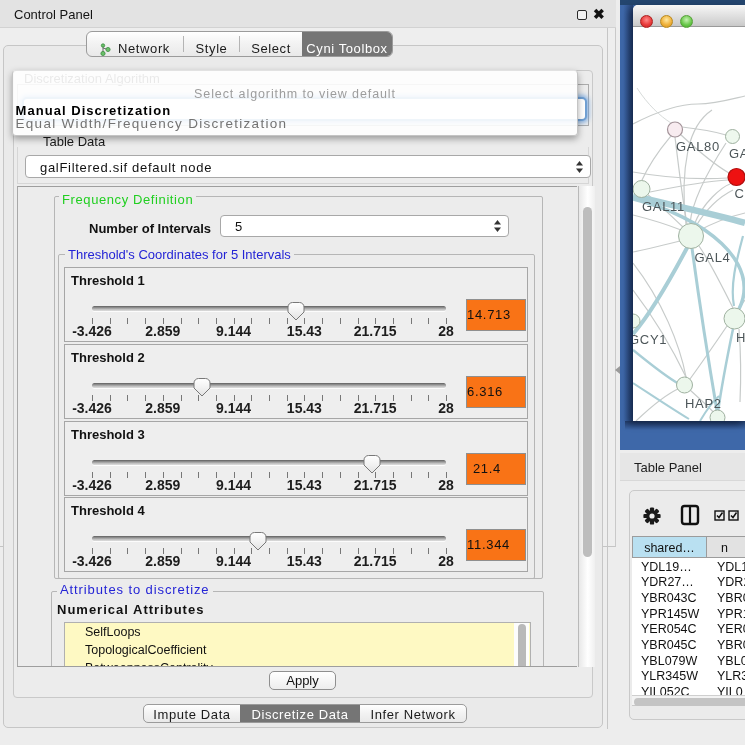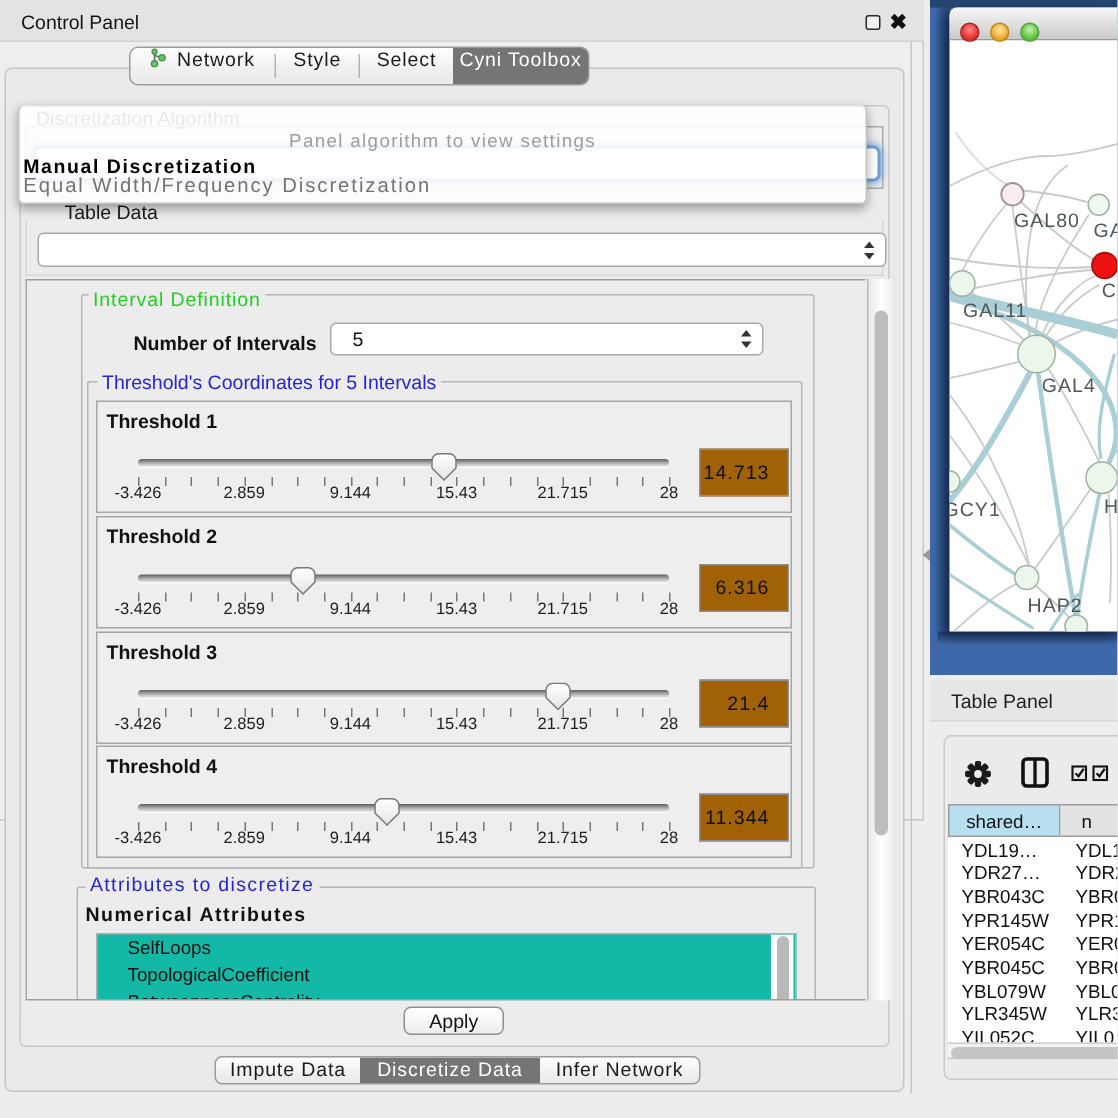--- a/index.html
+++ b/index.html
@@ -17,21 +17,21 @@
   border:1.6px solid #2b2b2b; border-radius:2px; background:#f2f2f2; }
 #btn-close { position:absolute; left:593px; top:6px; font-size:14px; font-weight:bold; color:#111; }
 
 #outer-panel { position:absolute; left:3px; top:45px; width:600px; height:683px;
   background:#eaeaea; border:1px solid #c6c6c6; border-radius:5px; }
 
 
 .tabbar { position:absolute; display:flex; align-items:stretch; height:26px;
   background:linear-gradient(#ffffff,#f3f3f3 45%,#e9e9e9); border:1px solid #9b9b9b;
   border-radius:6px; overflow:hidden; font-size:13px; letter-spacing:0.6px; color:#1a1a1a; }
-.tabbar .seg { display:flex; align-items:flex-start; justify-content:center; white-space:nowrap; }
+.tabbar .seg { display:flex; align-items:flex-end; justify-content:center; white-space:nowrap; }
 .tabbar .sep { width:1px; background:#b4b4b4; margin:4px 0; }
 .tabbar .sel { background:#757575; color:#fff; }
 #tabs-top { left:86px; top:31px; }
 #tabs-bottom { left:143px; top:704px; height:19px; border-radius:5px; }
 
 #inner-panel { position:absolute; left:13px; top:70px; width:580px; height:628px;
   background:#ececec; border:1px solid #c9c9c9; border-radius:4px; }
 
 
 #disc-group { position:absolute; left:17px; top:84px; width:572px; height:42px;
@@ -64,31 +64,31 @@
 #lbl-noi { position:absolute; left:71px; top:34px; font-size:13px; font-weight:bold; color:#111; }
 #g-thresh { left:40px; top:67px; width:477px; height:325px; }
 #t-thresh { left:47px; top:60px; color:#2424d6; }
 
 .tbox { position:absolute; left:46px; width:464px; height:75px; background:#eeeeee;
   border:1px solid #a6a6a6; }
 .tbox .tl { position:absolute; left:6px; top:5px; font-size:13px; font-weight:bold; color:#111; }
 .track { position:absolute; left:27px; top:38px; width:354px; height:5px; border-radius:2.5px;
   background:linear-gradient(#5e5e5e,#9a9a9a 40%,#c9c9c9 75%,#dedede); box-shadow:0 1px 0 rgba(255,255,255,0.8); }
 .tick { position:absolute; width:1px; height:6px; background:#777; top:50px; }
-.slbl { position:absolute; top:55px; font-size:11px; font-weight:normal; color:#1d1d1d;
+.slbl { position:absolute; top:55px; font-size:14px; font-weight:bold; color:#1d1d1d;
   width:48px; text-align:center; margin-left:-24px; }
 .thumb { position:absolute; top:33.5px; width:18px; height:19px; }
-.vbox { position:absolute; left:401px; top:31px; width:60px; height:32px; background:#a16207;
+.vbox { position:absolute; left:401px; top:31px; width:60px; height:32px; background:#f97316;
   border:1px solid #8f8f8f; font-size:13px; color:#111; text-align:right;
-  line-height:30px; padding-right:12px; letter-spacing:0.7px; }
+  line-height:30px; padding-right:24px; letter-spacing:0.7px; }
 
 #g-attr { left:33px; top:404px; width:493px; height:120px; }
 #t-attr { left:39px; top:395px; color:#2424d6; letter-spacing:0.9px; }
 #lbl-numattr { position:absolute; left:39px; top:415px; font-size:13px; font-weight:bold; color:#111; letter-spacing:1px; }
-#attr-list { position:absolute; left:46px; top:435px; width:467px; height:46px; background:#14b8a6;
+#attr-list { position:absolute; left:46px; top:435px; width:467px; height:46px; background:#fef9c3;
   border:1px solid #b0b0b0; font-size:12.5px; color:#111; overflow:hidden; }
 #attr-list .li { padding:2px 0 2px 20px; }
 #attr-sb { position:absolute; right:1px; top:0; width:15px; height:46px; background:#fdfdfd; }
 #attr-sb .th { position:absolute; left:4px; top:1px; width:8px; height:60px;
   background:#b9b9b9; border-radius:4px; }
 
 #vp-scroll { position:absolute; left:578px; top:186px; width:17px; height:481px;
   background:linear-gradient(90deg,#e8e8e8,#ffffff 55%,#efefef); border-left:1px solid #b9b9b9; }
 #vp-scroll .th { position:absolute; left:4px; top:21px; width:9px; height:350px;
   background:#bdbdbd; border-radius:4.5px; }
@@ -160,29 +160,30 @@
     <div style="position:absolute;left:612px;top:366px;width:0;height:0;border-top:4px solid transparent;border-bottom:4px solid transparent;border-right:5px solid #9a9a9a;margin-left:3px;"></div>
     <div id="inner-panel"></div>
 
     <div id="disc-title">Discretization Algorithm</div>
     <div id="disc-group"></div>
     <div id="alg-combo"></div>
 
     <div id="td-label">Table Data</div>
     <div id="td-group"></div>
     <div class="combo" id="combo-gal">
+        <span class="cv" style="letter-spacing:0.7px">galFiltered.sif default node</span>
       <svg class="ar" width="9" height="14" viewBox="0 0 9 14">
         <path d="M4.5,1 L8,5.4 L1,5.4 Z" fill="#333"></path>
         <path d="M4.5,13 L8,8.6 L1,8.6 Z" fill="#333"></path>
       </svg>
     </div>
 
     <div id="viewport">
       <div class="groupbox" id="g-interval"></div>
-      <div class="gtitle" id="t-interval">Interval Definition</div>
+      <div class="gtitle" id="t-interval">Frequency Definition</div>
       <div id="lbl-noi">Number of Intervals</div>
 
       <div class="groupbox" id="g-thresh"></div>
       <div class="gtitle" id="t-thresh">Threshold's Coordinates for 5 Intervals</div>
 
       <div class="tbox" style="top:80.0px">
           <div class="tl">Threshold 1</div>
           <div class="track"></div>
           <div class="tick" style="left:27.0px"></div>
           <div class="tick" style="left:44.7px"></div>
@@ -389,21 +390,21 @@
       <div class="seg sel" style="width:90px">Cyni Toolbox</div>
     </div>
 
     <div class="tabbar" id="tabs-bottom">
       <div class="seg" style="width:96px">Impute Data</div>
       <div class="seg sel" style="width:120px">Discretize Data</div>
       <div class="seg" style="width:106px">Infer Network</div>
     </div>
 
     <div id="popup">
-      <div class="i1">Panel algorithm to view settings</div>
+      <div class="i1">Select algorithm to view default</div>
       <div class="i2">Manual Discretization</div>
       <div class="i3">Equal Width/Frequency Discretization</div>
     </div>
   </div>
 
   <div id="desktop-blue"></div>
   <div style="position:absolute;left:620px;top:0;width:13px;height:421px;background:linear-gradient(90deg,rgba(15,30,60,0) 25%,rgba(15,30,60,0.45));"></div>
   <div style="position:absolute;left:620px;top:0;width:125px;height:5px;background:#24466f;"></div>
   <div style="position:absolute;left:625px;top:421px;width:120px;height:9px;background:linear-gradient(rgba(10,22,48,0.55),rgba(10,22,48,0));"></div>
   <div id="netwin">

